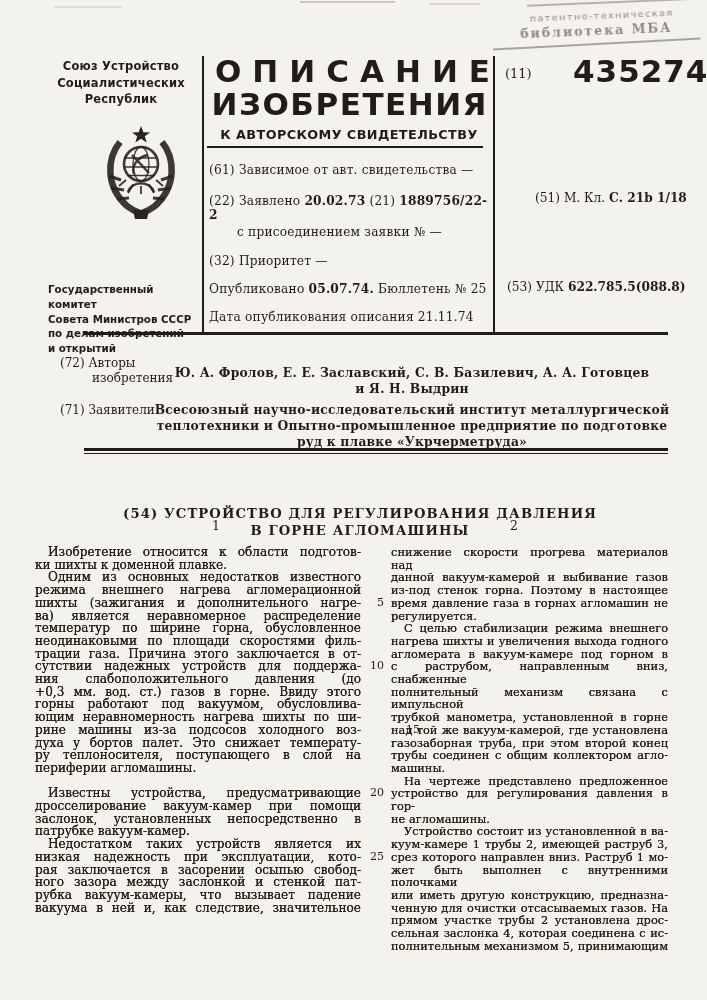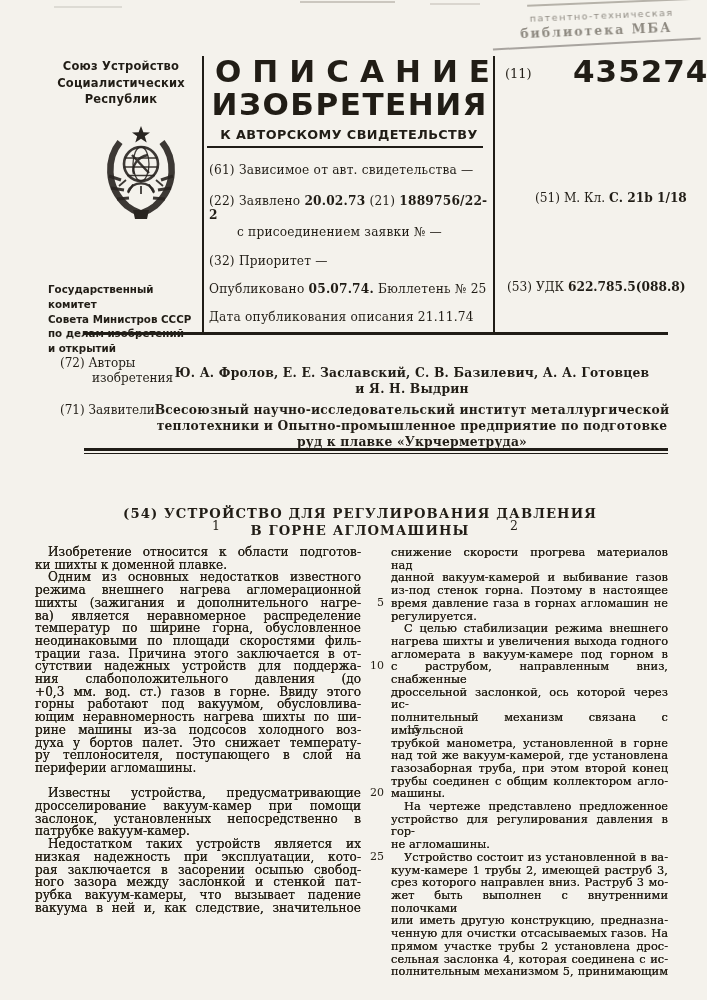--- a/index.html
+++ b/index.html
@@ -218,37 +218,36 @@
         <div class="bl">данной вакуум-камерой и выбивание газов</div>
         <div class="bl">из-под стенок горна. Поэтому в настоящее</div>
         <div class="bl">время давление газа в горнах агломашин не</div>
         <div class="bl pend">регулируется.</div>
       </div>
       <div class="para">
         <div class="bl ind">С целью стабилизации режима внешнего</div>
         <div class="bl">нагрева шихты и увеличения выхода годного</div>
         <div class="bl">агломерата в вакуум-камере под горном в</div>
         <div class="bl">с раструбом, направленным вниз, снабженные</div>
-        <div class="bl">дроссельной заслонкой, ось которой через ис-</div>
         <div class="bl">полнительный механизм связана с импульсной</div>
         <div class="bl">трубкой манометра, установленной в горне</div>
         <div class="bl">над той же вакуум-камерой, где установлена</div>
         <div class="bl">газозаборная труба, при этом второй конец</div>
         <div class="bl">трубы соединен с общим коллектором агло-</div>
         <div class="bl pend">машины.</div>
       </div>
       <div class="para">
         <div class="bl ind">На чертеже представлено предложенное</div>
         <div class="bl">устройство для регулирования давления в гор-</div>
         <div class="bl pend">не агломашины.</div>
       </div>
       <div class="para">
         <div class="bl ind">Устройство состоит из установленной в ва-</div>
         <div class="bl">куум-камере 1 трубы 2, имеющей раструб 3,</div>
-        <div class="bl">срез которого направлен вниз. Раструб 3 мо-</div>
+        <div class="bl">срез которого направлен вниз. Раструб 1 мо-</div>
         <div class="bl">жет быть выполнен с внутренними полочками</div>
         <div class="bl">или иметь другую конструкцию, предназна-</div>
         <div class="bl">ченную для очистки отсасываемых газов. На</div>
         <div class="bl">прямом участке трубы 2 установлена дрос-</div>
         <div class="bl">сельная заслонка 4, которая соединена с ис-</div>
         <div class="bl">полнительным механизмом 5, принимающим</div>
       </div>
     </div>
 
 </div>

